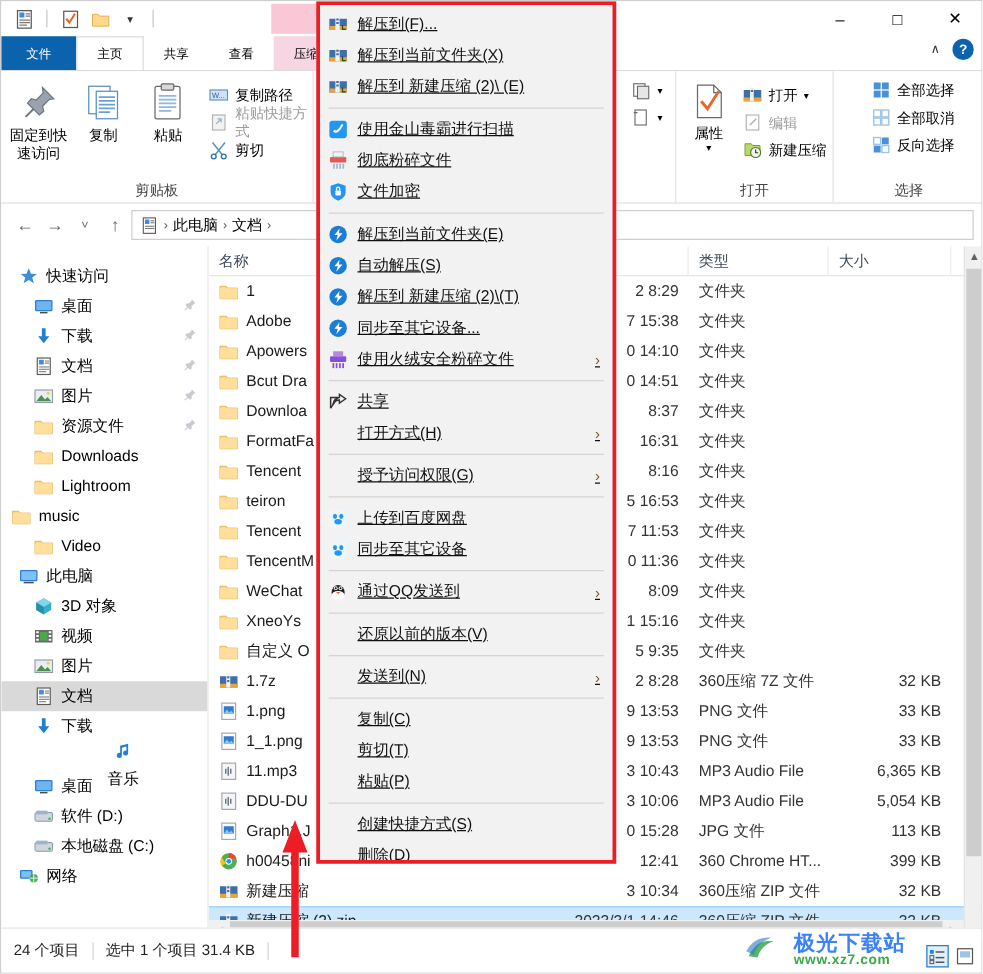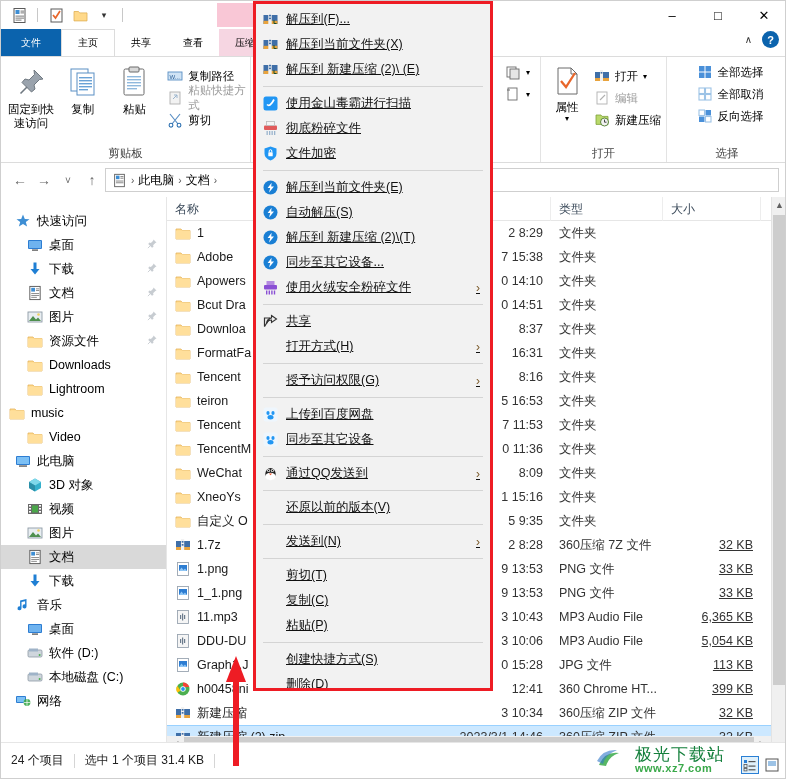--- a/index.html
+++ b/index.html
@@ -171,21 +171,21 @@
 
   .row {
     height: 24px; display: flex; align-items: center;
     font-size: 12.5px; color: #1a1a1a;
   }
   .row.sel { background: #cce8ff; border-top: 1px solid #99d1ff; border-bottom: 1px solid #99d1ff; }
   .cell { padding: 0 8px; overflow: hidden; white-space: nowrap; }
   .c-name { width: 222px; display: flex; align-items: center; gap: 6px; }
   .c-date { width: 162px; text-align: right; color: #333; }
   .c-type { width: 112px; color: #333; }
-  .c-size { width: 98px; text-align: right; color: #333; text-decoration: underline; }
+  .c-size { width: 98px; text-align: right; color: #333; }
 
   
   .vscroll {
     position: absolute; right: 0; top: 0; width: 16px; height: 556px;
     background: #f0f0f0; border-left: 1px solid #e3e3e3;
   }
   .vscroll .arrow {
     height: 16px; display: flex; align-items: center; justify-content: center;
     font-size: 9px; color: #606060;
   }
@@ -222,21 +222,21 @@
   .viewbtn { width: 18px; height: 18px; display: flex; align-items: center; justify-content: center; }
   .viewbtn.active { border: 1px solid #2a7fd4; background: #dff0fb; }
 
   
   .watermark {
     position: absolute; right: 62px; bottom: 4px;
     display: flex; align-items: center; gap: 4px;
     pointer-events: none;
   }
   .wm-text { display: flex; flex-direction: column; line-height: 1; }
-  .wm-cn { font-size: 17px; font-weight: normal; color: #15803d; letter-spacing: 1px; }
+  .wm-cn { font-size: 17px; font-weight: bold; color: #3b82f6; letter-spacing: 1px; }
   .wm-url { font-size: 11px; font-weight: bold; color: #3aa94a; letter-spacing: .5px; }
 
   
   .ctxmenu {
     position: absolute; left: 252px; top: 0; width: 240px; height: 690px;
     background: #f2f2f2;
     border: 3px solid #ee1c24;
     z-index: 50;
     padding: 3px 0;
     overflow: hidden;
@@ -708,21 +708,21 @@
           <span class="nlbl">文档</span>
         </div>
         <div class="navitem" style="padding-left: 26px;">
           <span class="ico" style="width: 16px; height: 16px; flex: 0 0 16px;">
             <svg width="16" height="16" viewBox="0 0 16 16">
               <path d="M6.5 1.5 h3 v6.5 h3 L8 13.5 L3.5 8 h3 Z" fill="#1f7fd4"></path>
             </svg>
           </span>
           <span class="nlbl">下载</span>
         </div>
-        <div class="navitem" style="padding-left: 14px;">
+        <div class="navitem" style="padding-left: 38px; flex-direction: column;">
           <span class="ico" style="width: 16px; height: 16px; flex: 0 0 16px;">
             <svg width="16" height="16" viewBox="0 0 16 16">
               <path d="M11.5 2 v7.4 a2 2 0 1 1 -1.4 -1.9 V4.2 L6.5 5.1 v6.2 a2 2 0 1 1 -1.4 -1.9 V3.6 Z" fill="#1f7fd4"></path>
             </svg>
           </span>
           <span class="nlbl">音乐</span>
         </div>
         <div class="navitem" style="padding-left: 26px;">
           <span class="ico" style="width: 16px; height: 16px; flex: 0 0 16px;">
             <svg width="16" height="16" viewBox="0 0 16 16">
@@ -1357,24 +1357,24 @@
       <div class="mi noicon">
         <span class="milbl">还原以前的版本(V)</span>
       </div>
       <div class="msep"></div>
       <div class="mi noicon">
         <span class="milbl">发送到(N)</span>
         <span class="sub">›</span>
       </div>
       <div class="msep"></div>
       <div class="mi noicon">
+        <span class="milbl">复制(C)</span>
+      </div>
+      <div class="mi noicon">
         <span class="milbl">剪切(T)</span>
-      </div>
-      <div class="mi noicon">
-        <span class="milbl">复制(C)</span>
       </div>
       <div class="mi noicon">
         <span class="milbl">粘贴(P)</span>
       </div>
       <div class="msep"></div>
       <div class="mi noicon">
         <span class="milbl">创建快捷方式(S)</span>
       </div>
       <div class="mi noicon">
         <span class="milbl">删除(D)</span>

